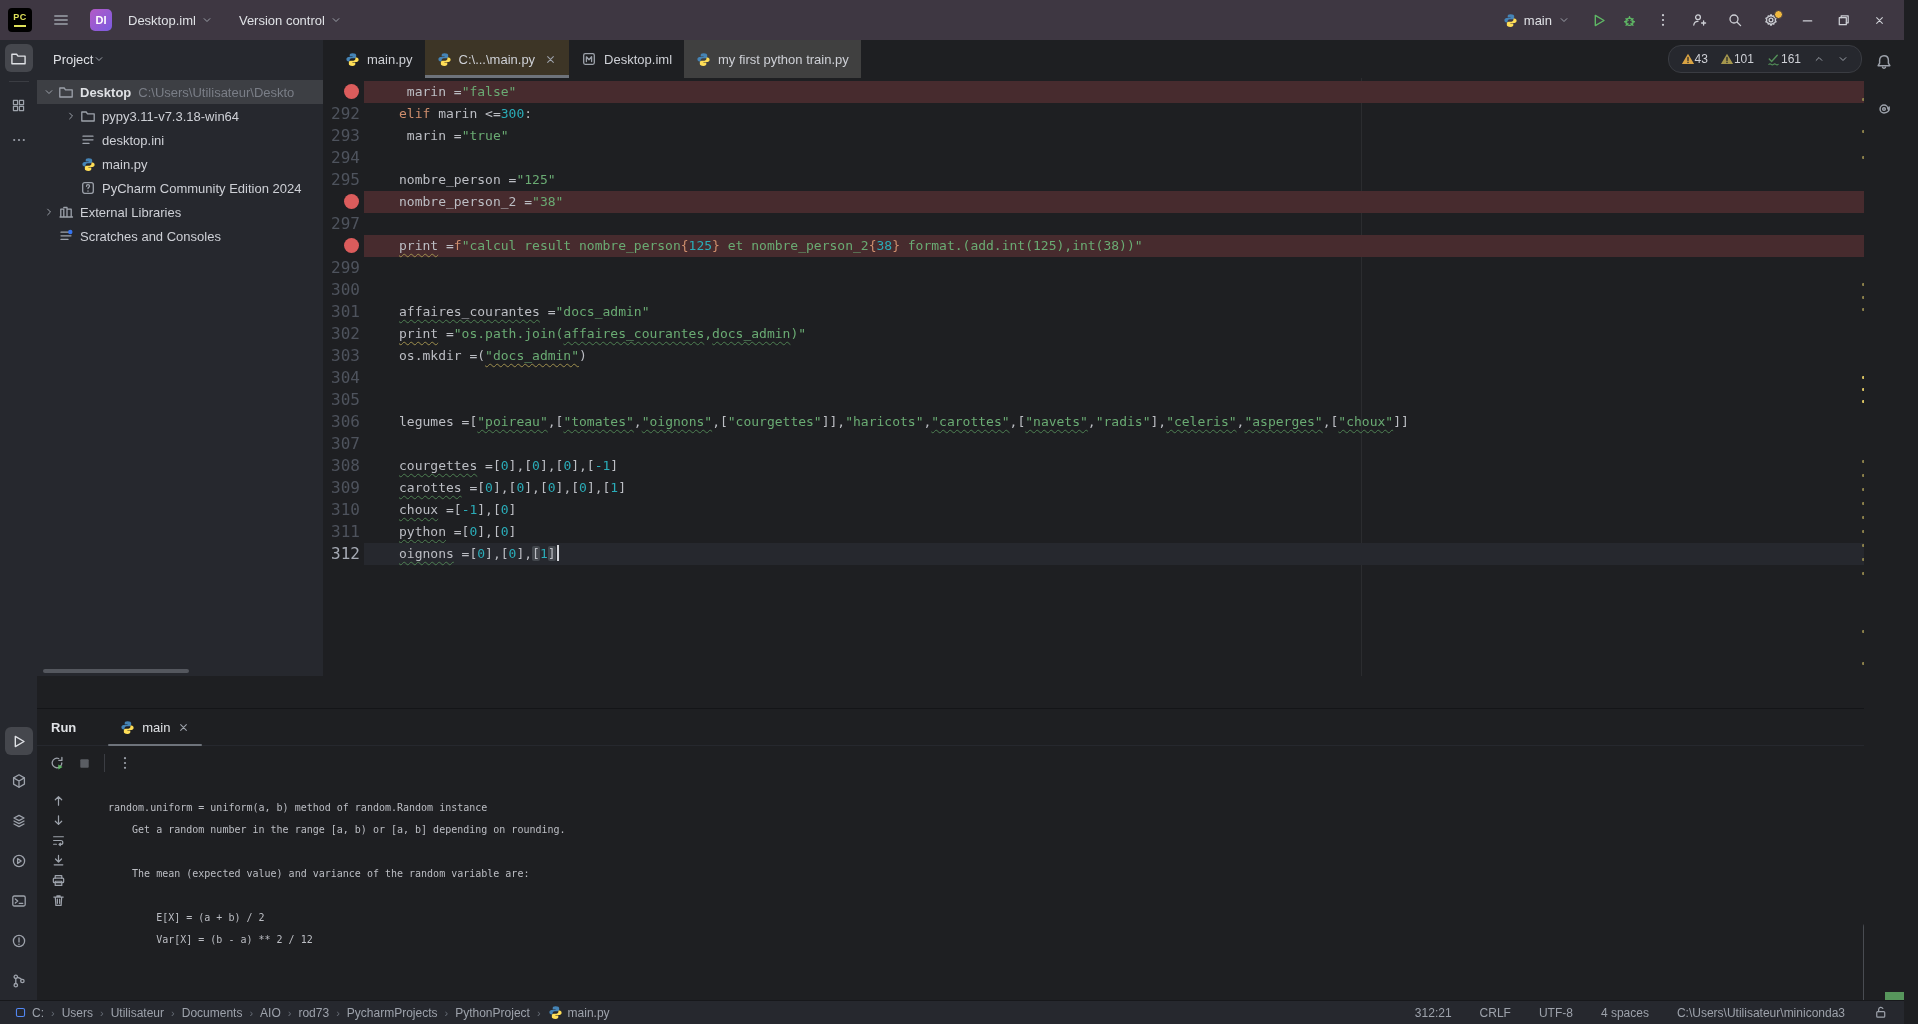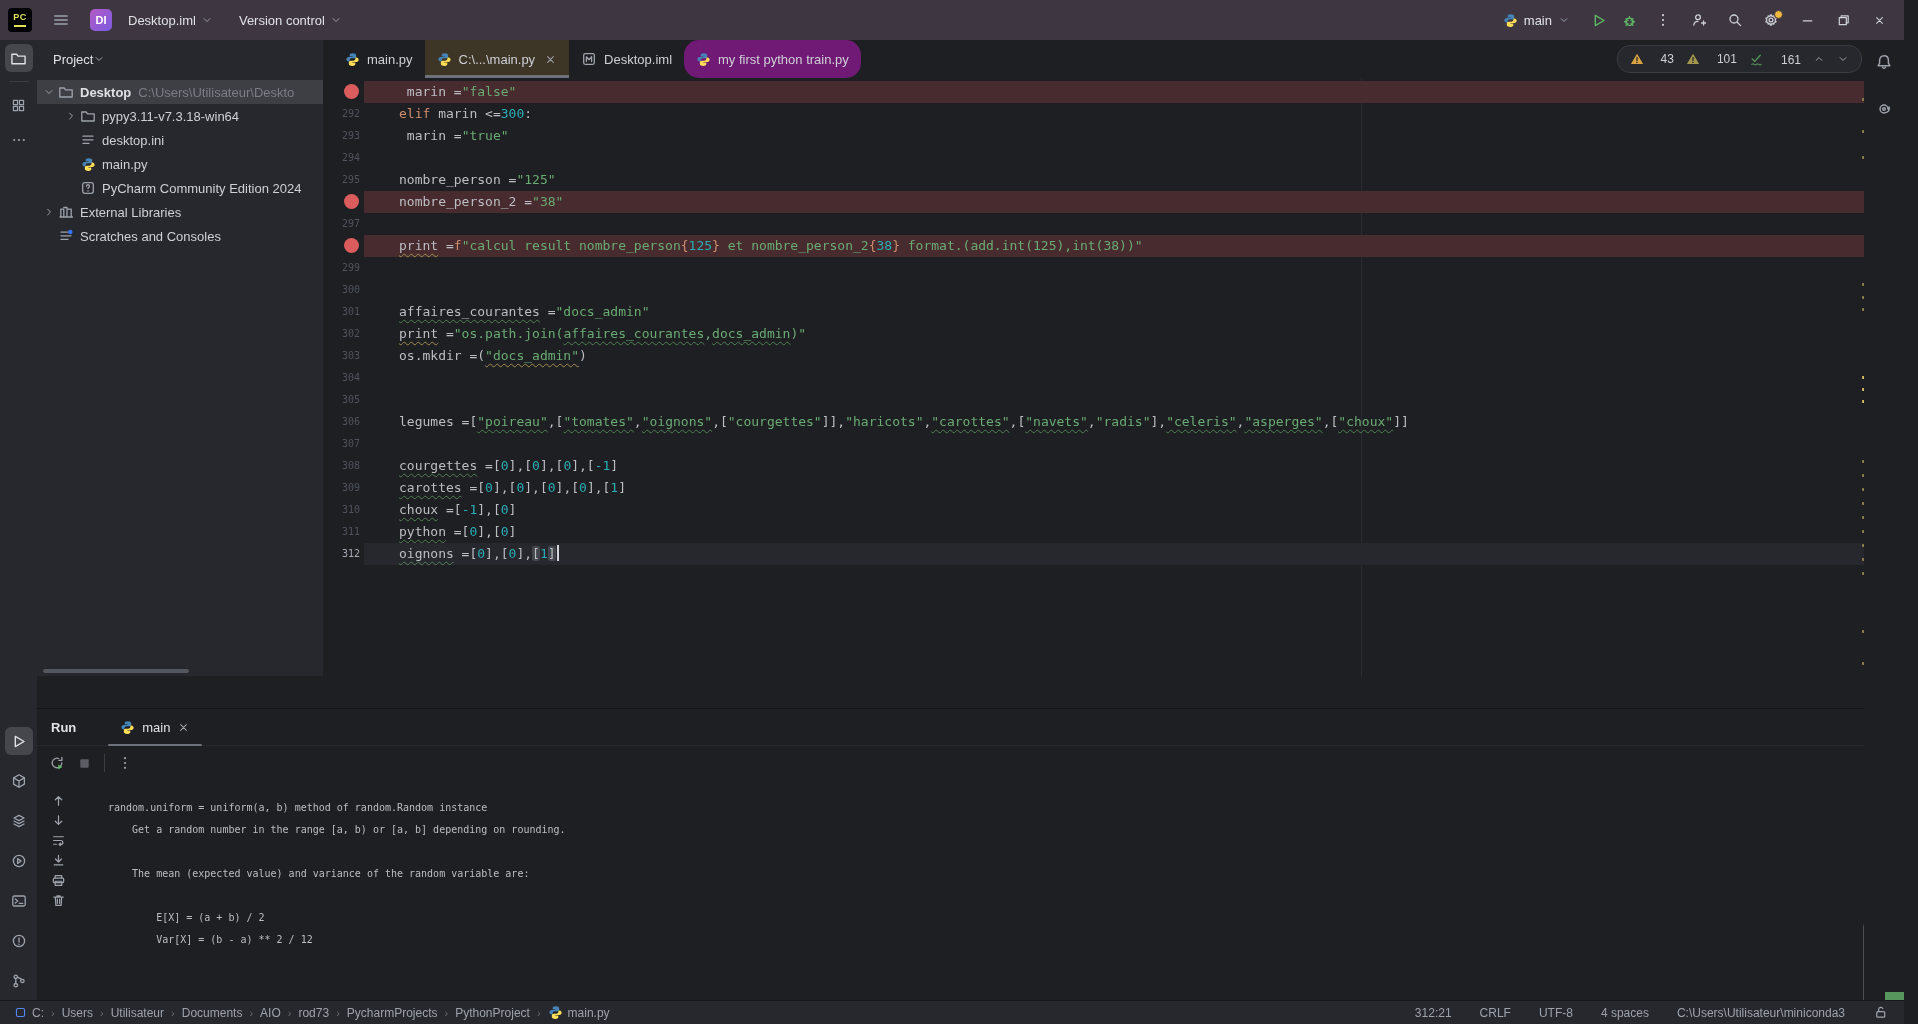--- a/index.html
+++ b/index.html
@@ -41,41 +41,41 @@
   .tree-row .chev{width:16px;flex:none;display:flex;justify-content:center;color:#9da2ab;}
   .tree-row .ticon{width:18px;flex:none;display:flex;justify-content:center;margin-right:5px;color:#9da2ab;}
   .tree-label.bold{font-weight:bold;color:#dfe1e5;}
   .tree-path{color:#7a7e87;margin-left:7px;}
   .pp-hscroll{position:absolute;left:6px;bottom:3px;width:146px;height:4px;border-radius:2px;background:#54575e;}
 
   
   .editor-area{position:absolute;left:323px;top:40px;width:1555px;height:636px;background:#1e1f22;z-index:5;}
   .tab-bar{height:38px;display:flex;align-items:stretch;padding-left:10px;}
   .tab{display:flex;align-items:center;gap:7px;padding:0 12px;font-size:13px;color:#ced0d6;position:relative;cursor:default;}
-  .tab.tinted{background:#701a75;border-radius:15px;}
+  .tab.tinted{background:#404040;}
   .tab.active{background:#3d3526;}
   .tab.active::after{content:"";position:absolute;left:0;right:0;bottom:0;height:3px;background:#6e737b;}
   .tab .close-x{color:#9da2ab;margin-left:2px;}
   .editor{position:absolute;left:0;top:38px;right:0;bottom:0;font-family:"DejaVu Sans Mono",monospace;font-size:13px;line-height:22px;padding-top:3px;overflow:hidden;}
   .margin-line{position:absolute;left:1038px;top:0;bottom:0;width:1px;background:rgba(255,255,255,0.06);}
   .code-line{display:flex;height:22px;position:relative;}
-  .gut{flex:none;width:41px;position:relative;color:#4e535d;font-size:10px;}
+  .gut{flex:none;width:41px;position:relative;color:#4e535d;font-size:16px;}
   .gut .num{position:absolute;right:4px;top:0;line-height:22px;}
   .code-line.cur .gut .num{color:#a6abb5;}
   .bp-dot{position:absolute;left:21px;top:3px;width:15px;height:15px;border-radius:50%;background:#db5c5c;}
   .lbody{flex:1;padding-left:35px;white-space:pre;color:#bcbec4;}
   .code-line.bp .lbody{background:#472b2e;}
   .code-line.cur .lbody{background:#26282e;}
   .tk-d{color:#bcbec4;} .tk-k{color:#cf8e6d;} .tk-n{color:#2aacb8;} .tk-s{color:#6aab73;} .tk-b{color:#cf8e6d;}
   .sq-g{text-decoration:underline wavy #4e8052 1px;text-underline-offset:3px;}
   .sq-y{text-decoration:underline wavy #9e8f4e 1px;text-underline-offset:3px;}
   .hb{background:#43474d;border-radius:2px;}
   .caret{display:inline-block;width:2px;height:16px;background:#d4d6db;vertical-align:-3px;margin-left:1px;}
   .insp-widget{position:absolute;top:5px;right:16px;height:26px;background:#26282e;border:1px solid #3a3c42;border-radius:13px;display:flex;align-items:center;gap:12px;padding:0 12px;font-family:"Liberation Sans",sans-serif;font-size:12px;color:#ced0d6;z-index:6;}
-  .insp-item{display:flex;align-items:flex-end;gap:17px;}
+  .insp-item{display:flex;align-items:flex-start;gap:0;}
   .stripe-mark{position:absolute;right:6px;width:10px;height:3px;border-radius:1px;background:#8a7f4a;z-index:6;}
   .stripe-mark.bright{background:#d6bf60;}
   .editor-vscroll{position:absolute;right:1px;top:534px;width:8px;height:58px;border-radius:4px;background:#55585e;opacity:.7;z-index:7;}
 
   
   .run-panel{position:absolute;left:37px;top:708px;width:1841px;height:325px;background:#1e1f22;border-top:1px solid #141518;z-index:8;}
   .run-header{height:36px;display:flex;align-items:center;padding-left:14px;font-size:13px;color:#dfe1e5;border-bottom:1px solid #26282e;}
   .run-title{font-weight:bold;margin-right:32px;}
   .run-tab{display:flex;align-items:center;gap:7px;height:36px;padding:0 12px;position:relative;}
   .run-tab::after{content:"";position:absolute;left:0;right:0;bottom:-1px;height:2px;background:#6e737b;border-radius:1px;}

